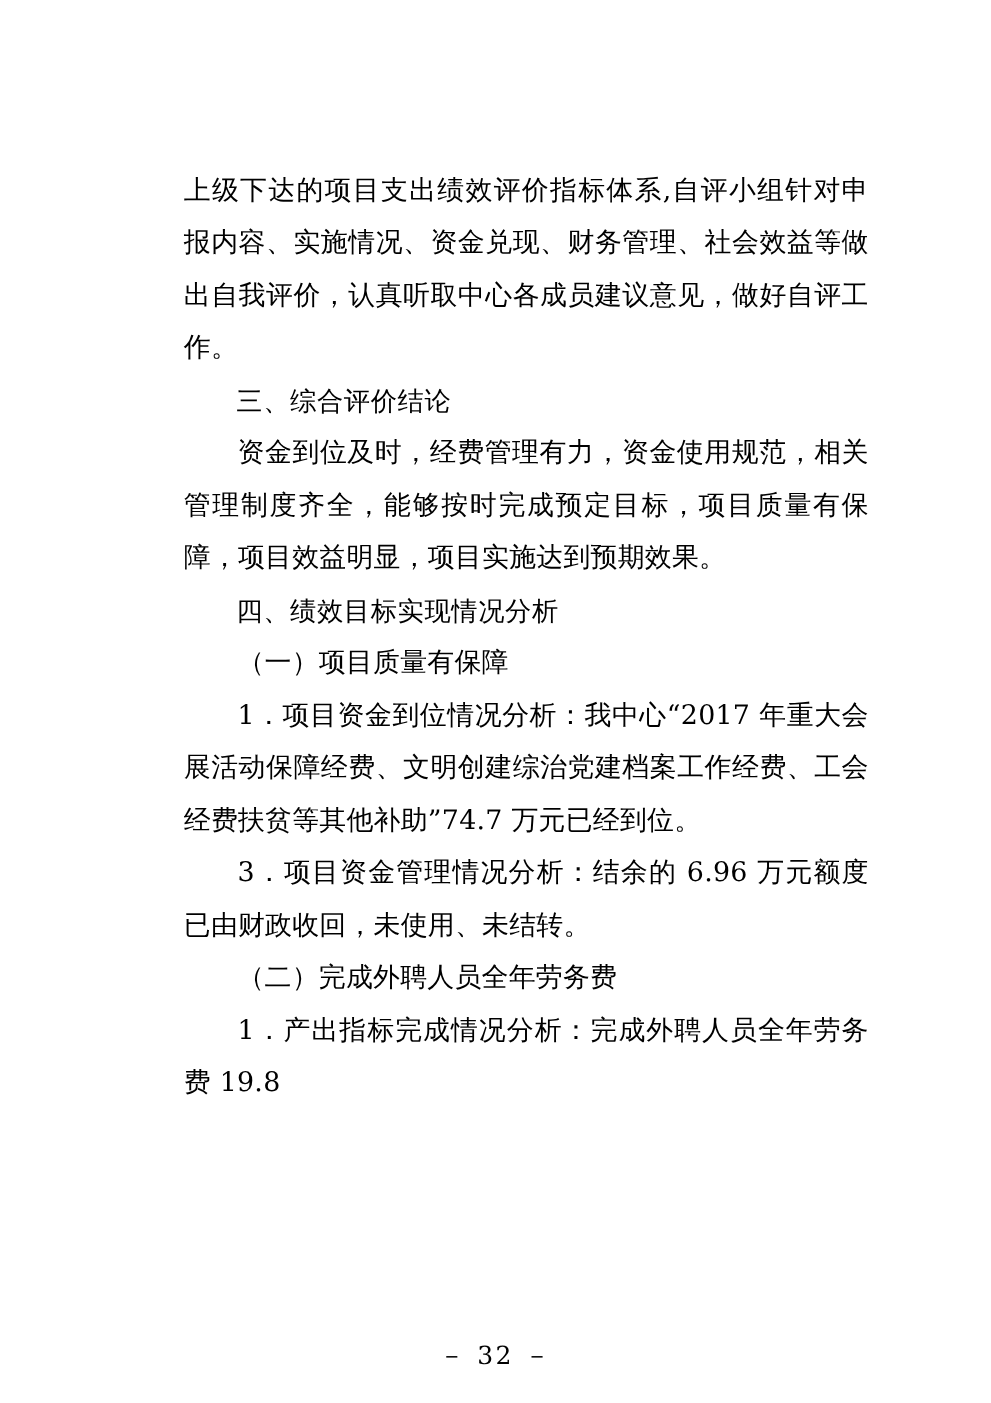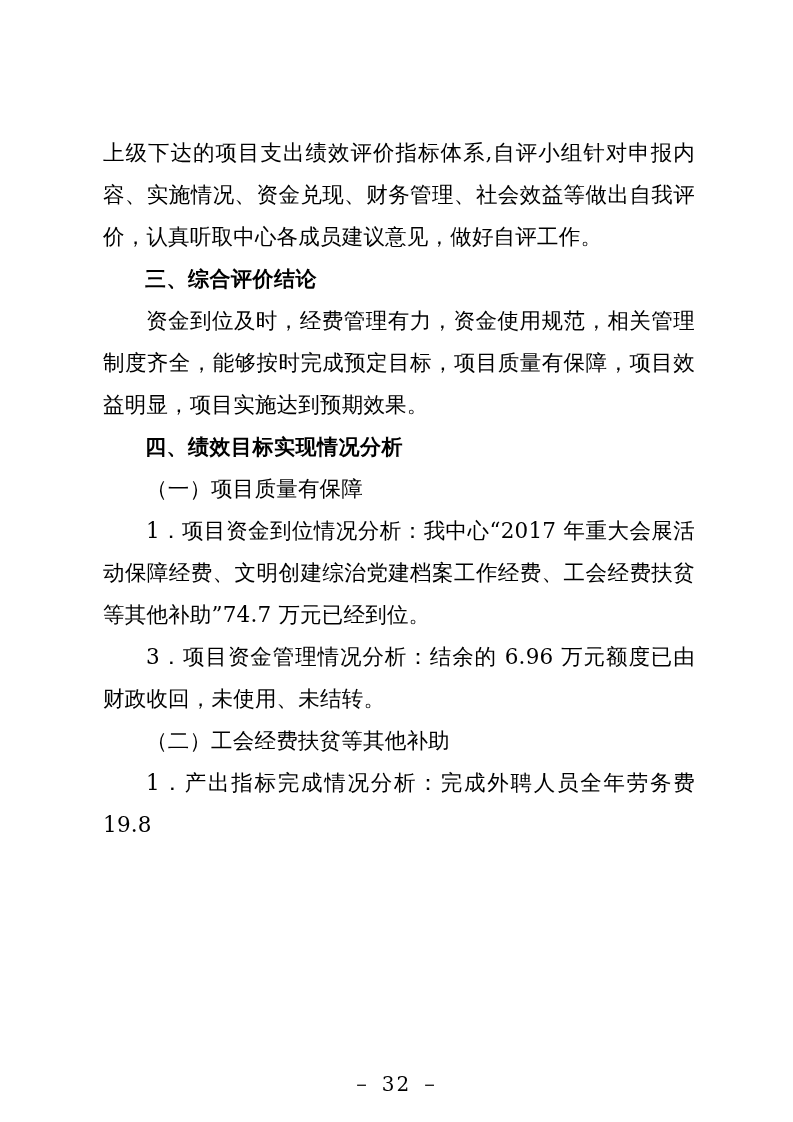--- a/index.html
+++ b/index.html
@@ -22,34 +22,35 @@
     height: 1122px;
     box-sizing: border-box;
     padding: 132px 98px 0 103px;
   }
   .doc-body {
     font-size: 21.5px;
     line-height: 42px;
     text-align: justify;
     text-justify: inter-ideograph;
     letter-spacing: 0.2px;
+    margin-left: 44px;
   }
   p {
     margin: 0;
     padding: 0;
   }
   .para {
     text-indent: 2em;
   }
   .flush {
     text-indent: 0;
   }
   .heading {
     font-family: "DejaVu Sans", "Liberation Sans", sans-serif;
-    font-weight: bold;
+    font-weight: normal;
     text-indent: 2em;
     font-size: 21px;
     letter-spacing: 0.5px;
   }
   .page-number {
     position: absolute;
     left: 0;
     right: 0;
     top: 1035px;
     text-align: center;
@@ -64,18 +65,18 @@
 
 <div class="page">
   <div class="doc-body">
     <p class="flush">上级下达的项目支出绩效评价指标体系,自评小组针对申报内容、实施情况、资金兑现、财务管理、社会效益等做出自我评价，认真听取中心各成员建议意见，做好自评工作。</p>
     <p class="heading">三、综合评价结论</p>
     <p class="para">资金到位及时，经费管理有力，资金使用规范，相关管理制度齐全，能够按时完成预定目标，项目质量有保障，项目效益明显，项目实施达到预期效果。</p>
     <p class="heading">四、绩效目标实现情况分析</p>
     <p class="para">（一）项目质量有保障</p>
     <p class="para">1．项目资金到位情况分析：我中心“2017 年重大会展活动保障经费、文明创建综治党建档案工作经费、工会经费扶贫等其他补助”74.7 万元已经到位。</p>
     <p class="para">3．项目资金管理情况分析：结余的 6.96 万元额度已由财政收回，未使用、未结转。</p>
-    <p class="para">（二）工会经费扶贫等其他补助</p>
+    <p class="para">（二）完成外聘人员全年劳务费</p>
     <p class="para">1．产出指标完成情况分析：完成外聘人员全年劳务费 19.8</p>
   </div>
 </div>
 
 <div class="page-number">－ 32 －</div>
 
 </body></html>

